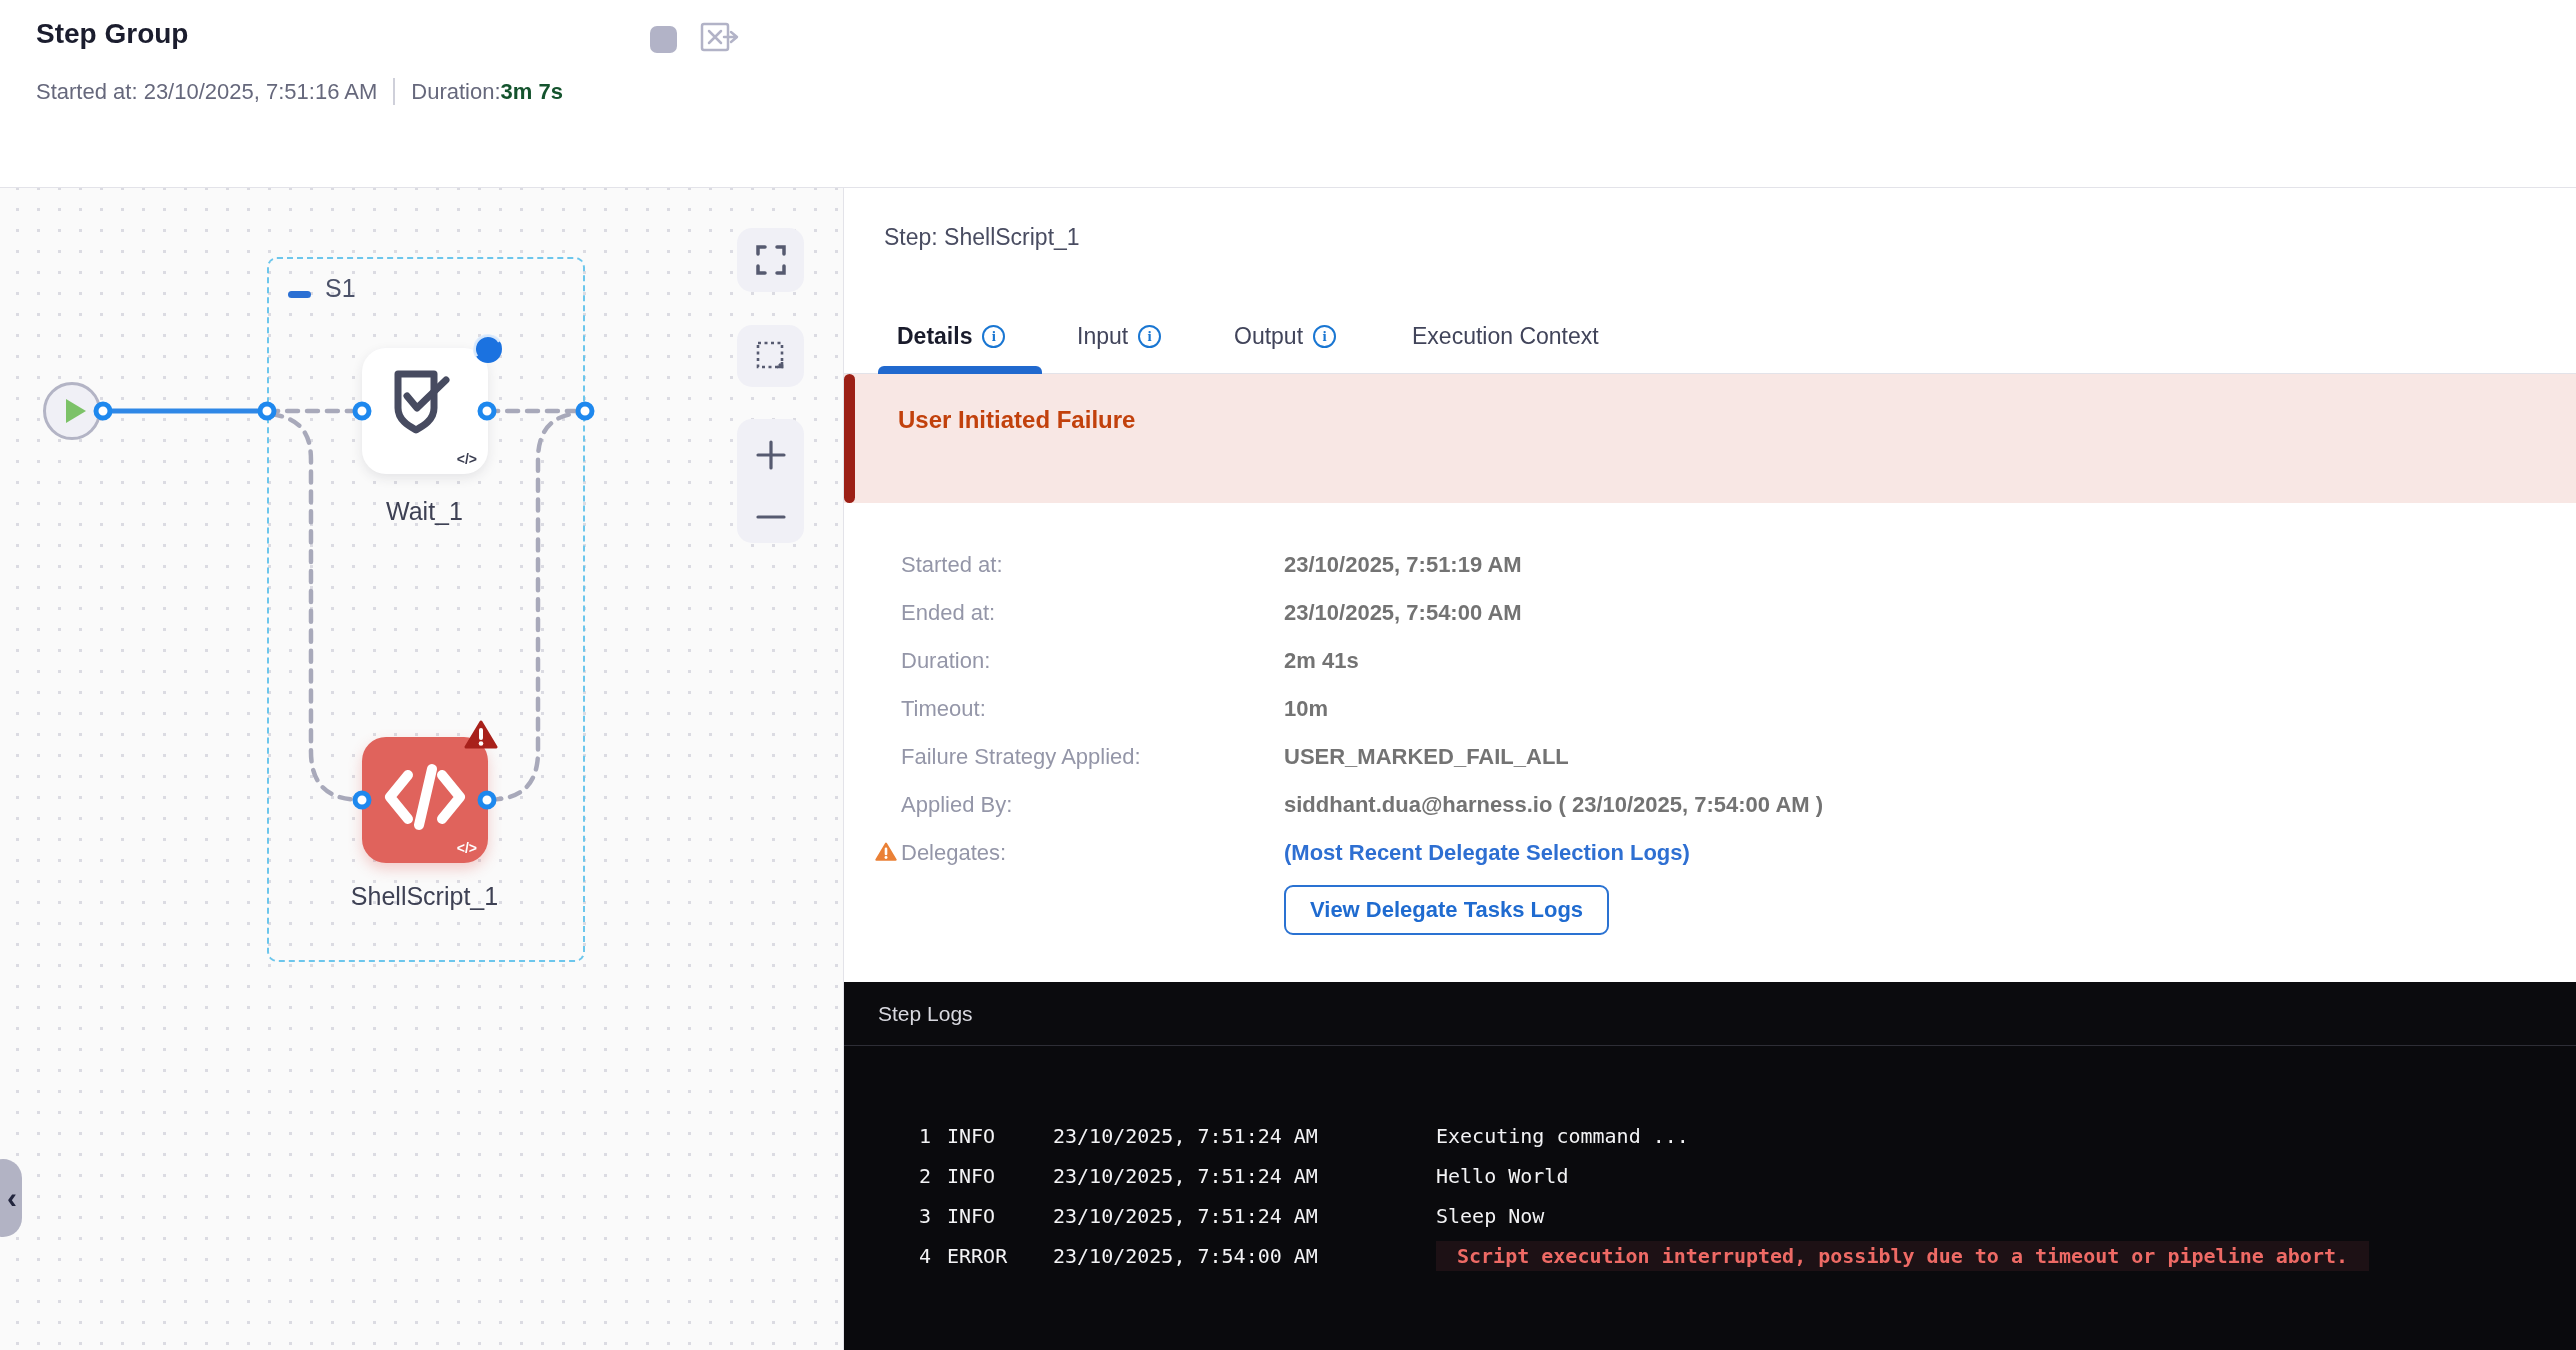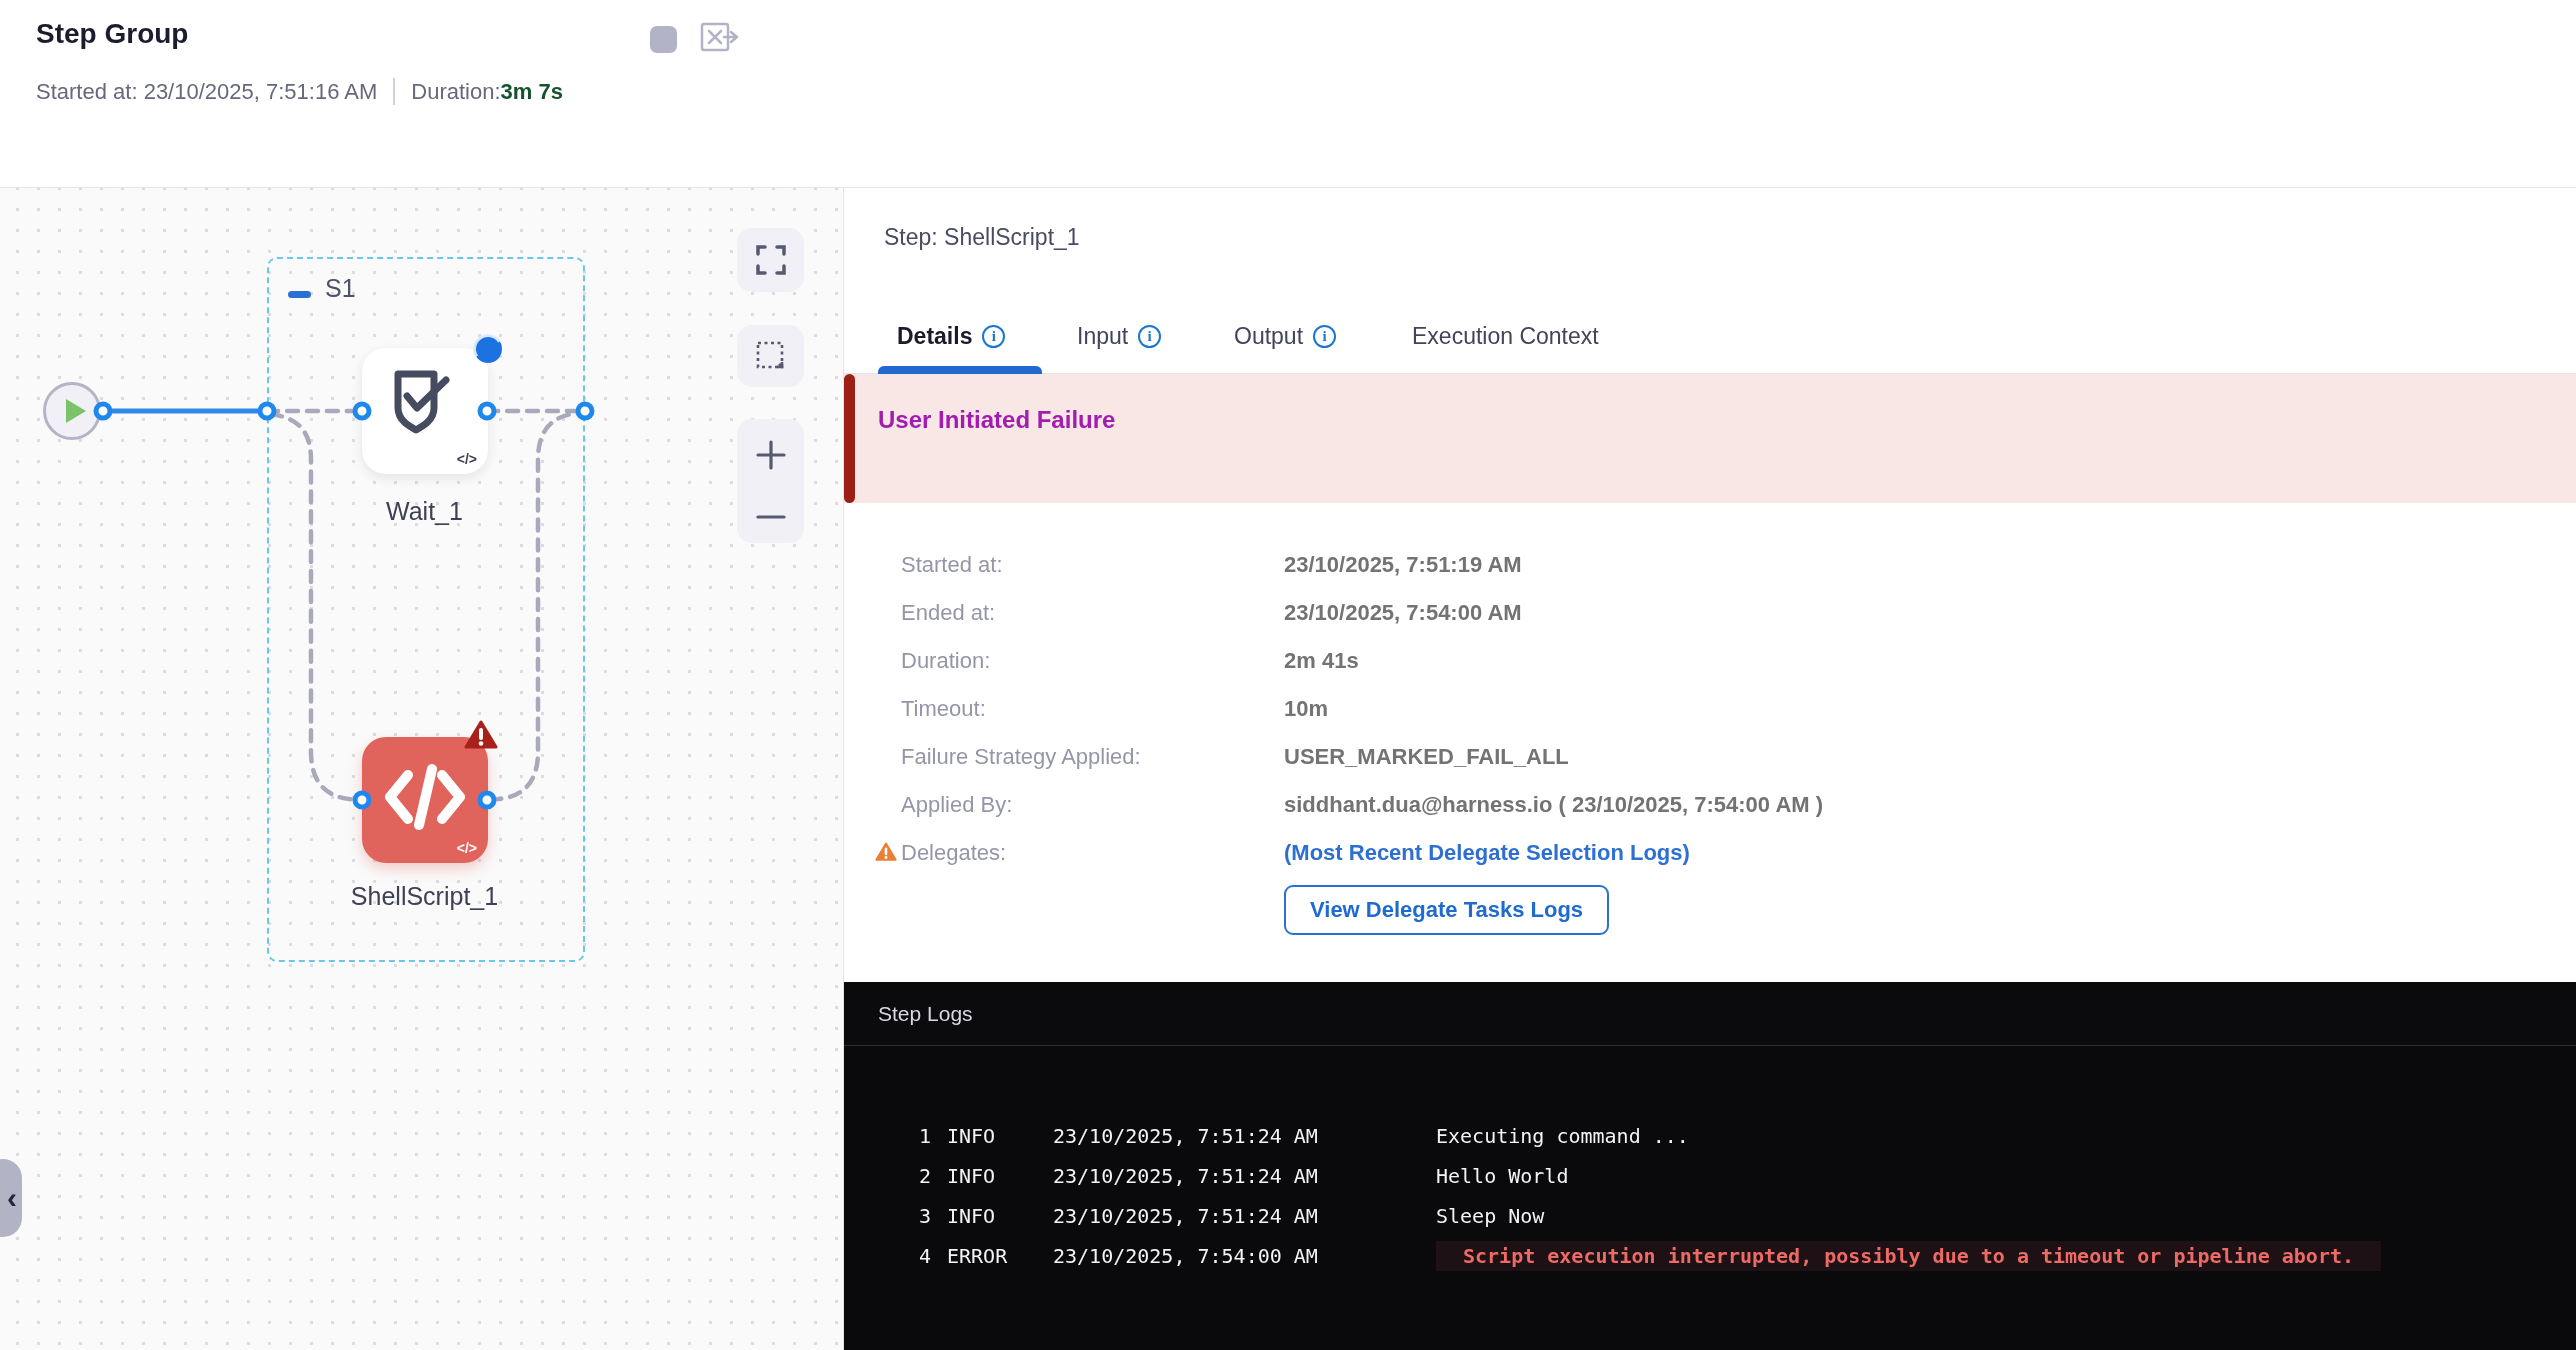--- a/index.html
+++ b/index.html
@@ -71,42 +71,42 @@
   .tab .lbl { font-weight:400; }
   .tab.active .lbl { font-weight:700; color:#191b2b; }
   .info-icon { width:23px; height:23px; border-radius:50%; border:2px solid #1976d2; color:#1976d2;
     font-size:15px; font-weight:700; display:flex; align-items:center; justify-content:center; margin-left:10px;
     font-family:"Liberation Serif", serif; }
   .tab-underline { position:absolute; left:34px; bottom:-1px; width:164px; height:8px;
     background:#2169ce; border-radius:6px 6px 0 0; }
 
   .banner { position:absolute; left:0; top:186px; width:1732px; height:129px; background:#f8e7e4; }
   .banner-accent { position:absolute; left:0; top:0; width:11px; height:129px; background:#9c2016; border-radius:7px; }
-  .banner-text { position:absolute; left:34px; top:32px; font-size:24px; font-weight:700; color:#a21caf; }
+  .banner-text { position:absolute; left:54px; top:32px; font-size:24px; font-weight:700; color:#c2410c; }
 
   .details { position:absolute; left:57px; top:353px; }
   .drow { position:relative; display:flex; align-items:center; height:48px; }
   .drow .dlabel { width:383px; font-size:22px; color:#9496a8; font-weight:500; flex:none; }
   .drow .dvalue { font-size:22px; color:#737373; font-weight:700; white-space:nowrap; }
   .drow .dlink { color:#2e6fd2; cursor:pointer; }
   .warn-ico { position:absolute; left:-26px; top:13px; }
   .vdl-btn { margin-top:8px; margin-left:383px; display:inline-block; background:#ffffff;
     border:2px solid #2a72d2; border-radius:9px; padding:10px 24px; font-size:22px; font-weight:600;
     color:#1f6bd0; cursor:pointer; font-family:"Liberation Sans", sans-serif; }
 
   .logs { position:absolute; left:0; top:794px; width:1732px; height:370px; background:#0a0a0d; }
   .logs-header { height:64px; line-height:64px; padding-left:34px; color:#d8d8df; font-size:21px;
     border-bottom:1px solid #2e2e36; background:#0b0b0e; }
   .logs-body { padding:70px 0 0 65px; font-family:"DejaVu Sans Mono", monospace; font-size:20px; color:#f3f3f5; }
   .log-line { display:flex; height:40px; align-items:center; white-space:pre; }
   .log-num { width:22px; text-align:right; flex:none; }
   .log-level { width:70px; margin-left:16px; flex:none; }
   .log-time { width:359px; margin-left:36px; flex:none; }
   .log-msg { margin-left:24px; }
-  .log-line.error .log-msg { color:#ee6a65; font-weight:700; background:#1d1115; padding:3px 27px; }
+  .log-line.error .log-msg { color:#ee6a65; font-weight:700; background:#1d1115; padding:3px 21px; }
 </style>
 </head>
 <body>
 
 <div class="stage">
 
   <div class="header">
     <div class="hdr-title">Step Group</div>
     <div class="hdr-sq-icon"></div>
     <div class="hdr-export-icon">

